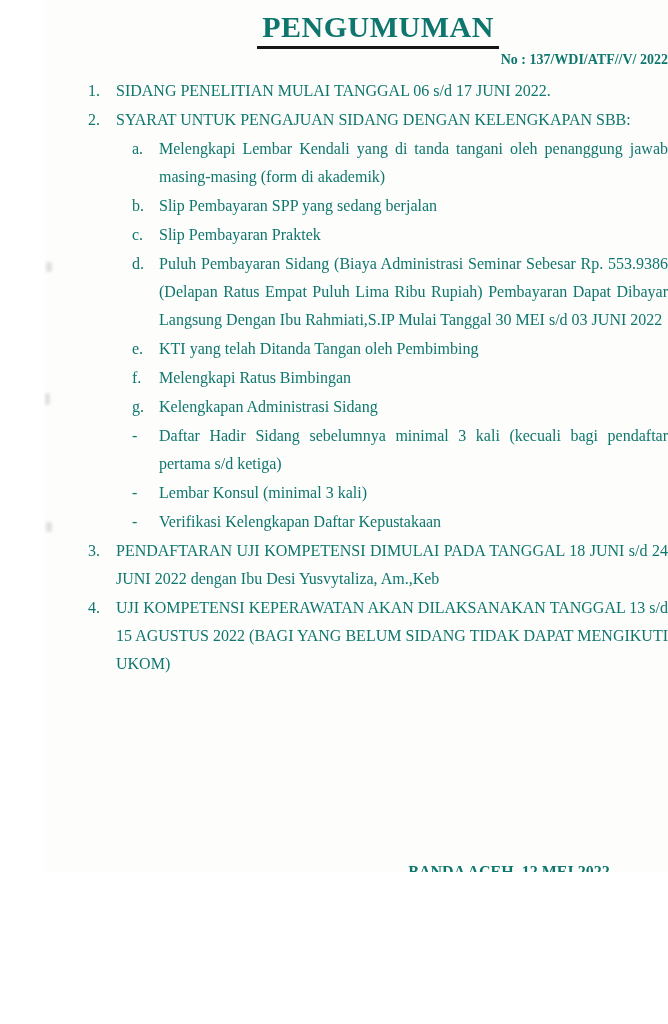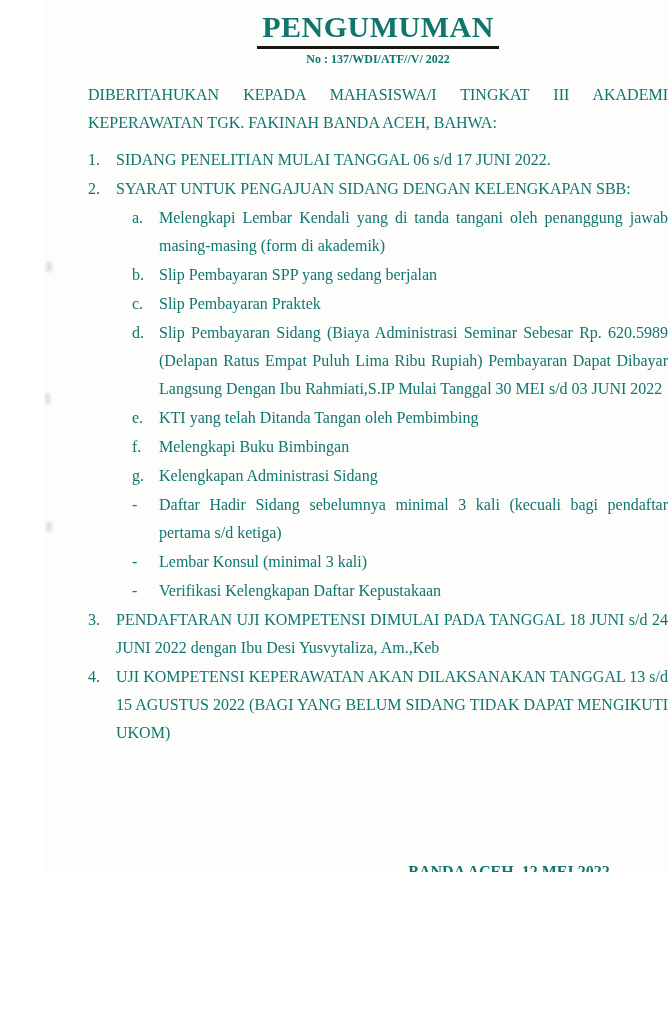--- a/index.html
+++ b/index.html
@@ -22,23 +22,24 @@
     font-size:30px;
     font-weight:bold;
     letter-spacing:.5px;
     line-height:1.15;
     border-bottom:3px solid #161616;
     padding:0 5px 1px 5px;
     margin:0;
   }
   .doc-number {
     font-weight:bold;
-    font-size:12px;
+    font-size:14px;
     margin-top:3px;
     line-height:1.2;
+    text-align:right;
   }
   .intro {
     margin:15px 0 0 0;
     text-align:justify;
   }
   .list { margin-top:9px; }
   .li { display:flex; margin-bottom:1px; }
   .li .marker { width:28px; flex-shrink:0; }
   .li.sub { margin-left:44px; }
   .li.sub .marker { width:27px; }
@@ -85,21 +86,20 @@
 <body>
 
 <div class="page">
   <div class="doc">
 
     <div class="header">
       <h1 class="title">PENGUMUMAN</h1>
       <div class="doc-number">No : 137/WDI/ATF//V/ 2022</div>
     </div>
 
-    <p class="intro">DIBERITAHUKAN KEPADA MAHASISWA/I TINGKAT III AKADEMI KEPERAWATAN TGK. FAKINAH BANDA ACEH, BAHWA:</p>
 
     <div class="list">
 
       <div class="li">
         <span class="marker">1.</span>
         <span class="content"><span>SIDANG PENELITIAN MULAI TANGGAL </span><b>06 s/d 17 JUNI 2022</b><span>.</span></span>
       </div>
 
       <div class="li">
         <span class="marker">2.</span>
@@ -116,31 +116,31 @@
         <span class="content"><span>Slip Pembayaran SPP yang sedang berjalan</span></span>
       </div>
 
       <div class="li sub">
         <span class="marker">c.</span>
         <span class="content"><span>Slip Pembayaran Praktek</span></span>
       </div>
 
       <div class="li sub">
         <span class="marker">d.</span>
-        <span class="content"><span>Slip Pembayaran Sidang (Biaya Administrasi Seminar Sebesar </span><b>Rp. 620.5989</b><span> (Delapan Ratus Empat Puluh Lima Ribu Rupiah) Pembayaran Dapat Dibayar Langsung Dengan </span><b>Ibu Rahmiati,S.IP Mulai Tanggal 30 MEI s/d 03 JUNI 2022</b></span>
+        <span class="content"><span>Puluh Pembayaran Sidang (Biaya Administrasi Seminar Sebesar </span><b>Rp. 553.9386</b><span> (Delapan Ratus Empat Puluh Lima Ribu Rupiah) Pembayaran Dapat Dibayar Langsung Dengan </span><b>Ibu Rahmiati,S.IP Mulai Tanggal 30 MEI s/d 03 JUNI 2022</b></span>
       </div>
 
       <div class="li sub">
         <span class="marker">e.</span>
         <span class="content"><span>KTI yang telah Ditanda Tangan oleh Pembimbing</span></span>
       </div>
 
       <div class="li sub">
         <span class="marker">f.</span>
-        <span class="content"><span>Melengkapi Buku Bimbingan</span></span>
+        <span class="content"><span>Melengkapi Ratus Bimbingan</span></span>
       </div>
 
       <div class="li sub">
         <span class="marker">g.</span>
         <span class="content"><span>Kelengkapan Administrasi Sidang</span></span>
       </div>
 
       <div class="li sub">
         <span class="marker">-</span>
         <span class="content"><span>Daftar Hadir Sidang sebelumnya minimal 3 kali (kecuali bagi  pendaftar pertama s/d ketiga)</span></span>

